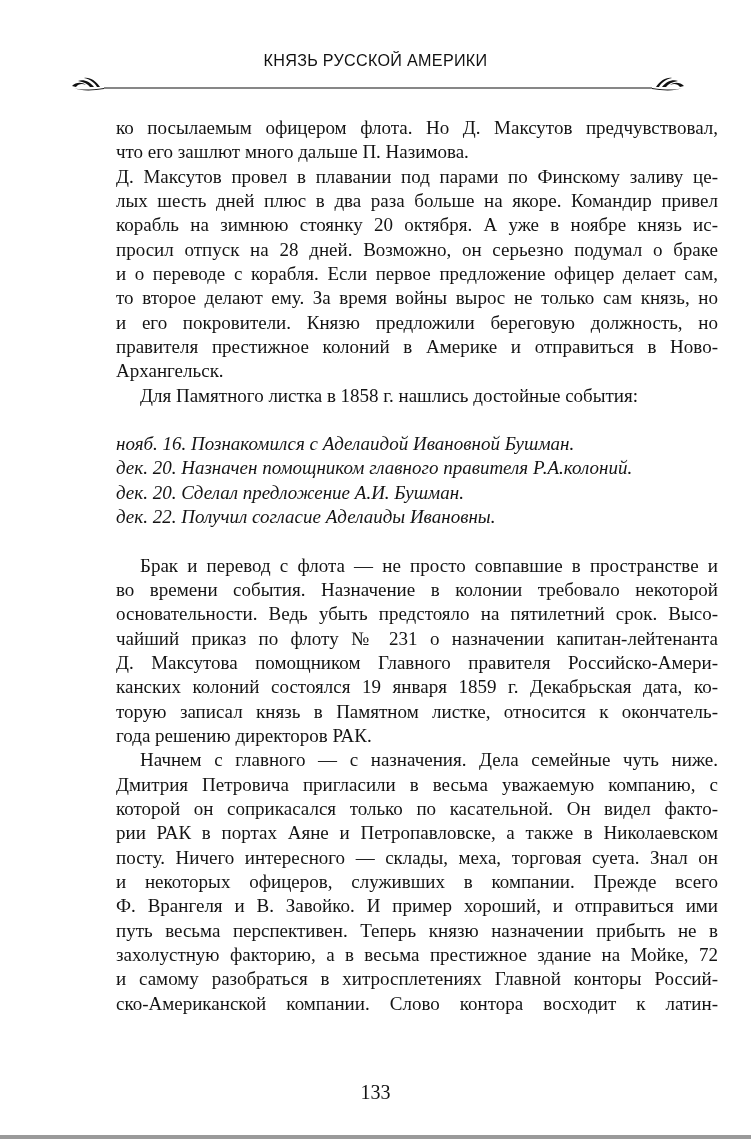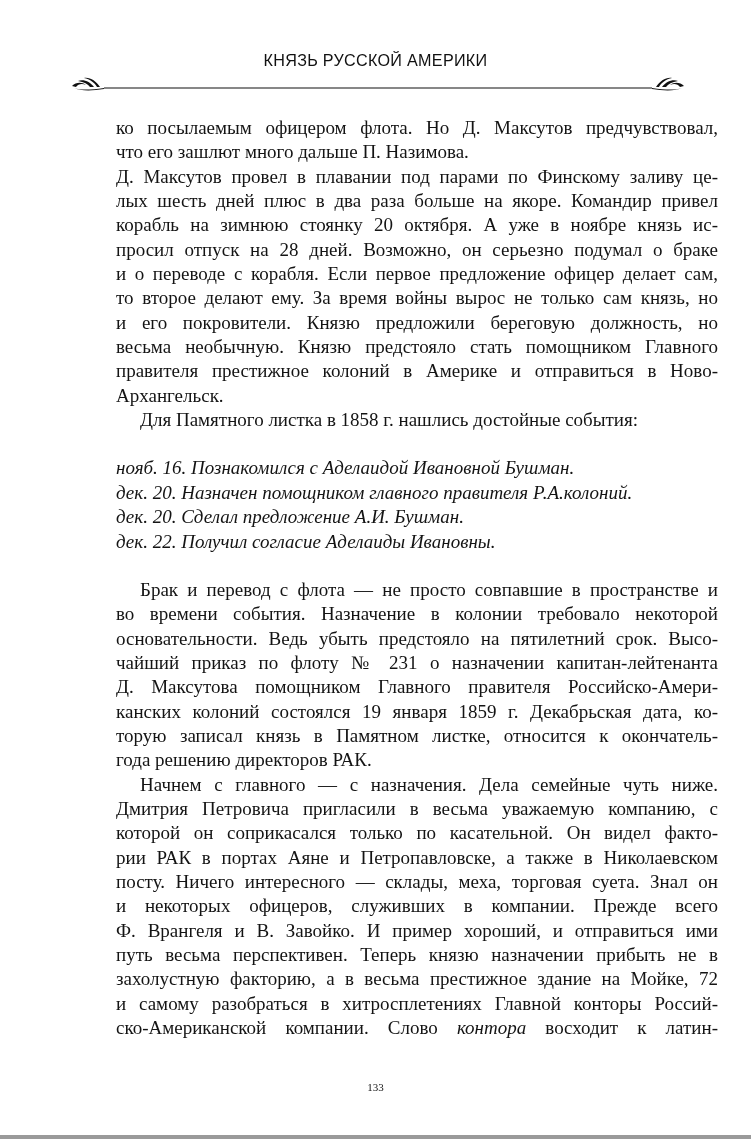--- a/index.html
+++ b/index.html
@@ -19,24 +19,24 @@
       font-size: 19px; line-height: 24.35px; text-align: justify; margin-left: 13px;
     }
     .para { margin: 0; text-indent: 24px; text-align: justify; }
     .para.noindent { text-indent: 0; }
     .line { display: block; text-align: justify; text-align-last: justify; white-space: nowrap; }
     .line.last { text-align-last: left; }
     .diary { margin: 24px 0 24px 0; font-style: italic; }
     .diary .entry { display: block; white-space: nowrap; }
     .page-number {
       position: absolute; top: 1081px; left: 0; width: 751px; text-align: center;
-      font-size: 11px;
+      font-size: 20px;
     }
     .bottom-bar { position: absolute; left: 0; bottom: 0; width: 751px; height: 4px; background: #9a9a9a; }
-    .em { font-style: italic; }
+    .em { }
   </style>
 </head>
 <body>
 
 <div>
 
   <div class="running-head">КНЯЗЬ РУССКОЙ АМЕРИКИ</div>
 
   <svg class="head-rule" viewBox="0 0 616 20" preserveAspectRatio="none">
     <g fill="#111">
@@ -62,21 +62,20 @@
     </p>
 
     <p class="para" style="text-indent:0">
       <span class="line">Д. Максутов провел в плавании под парами по Финскому заливу це-</span>
       <span class="line">лых шесть дней плюс в два раза больше на якоре. Командир привел</span>
       <span class="line">корабль на зимнюю стоянку 20 октября. А уже в ноябре князь ис-</span>
       <span class="line">просил отпуск на 28 дней. Возможно, он серьезно подумал о браке</span>
       <span class="line">и о переводе с корабля. Если первое предложение офицер делает сам,</span>
       <span class="line">то второе делают ему. За время войны вырос не только сам князь, но</span>
       <span class="line">и его покровители. Князю предложили береговую должность, но</span>
-      <span class="line">весьма необычную. Князю предстояло стать помощником Главного</span>
       <span class="line">правителя престижное колоний в Америке и отправиться в Ново-</span>
       <span class="line last">Архангельск.</span>
     </p>
 
     <p class="para" style="text-indent:0">
       <span class="line last" style="padding-left:24px">Для Памятного листка в 1858 г. нашлись достойные события:</span>
     </p>
 
     <div class="diary">
       <span class="entry">нояб. 16. Познакомился с Аделаидой Ивановной Бушман.</span>

